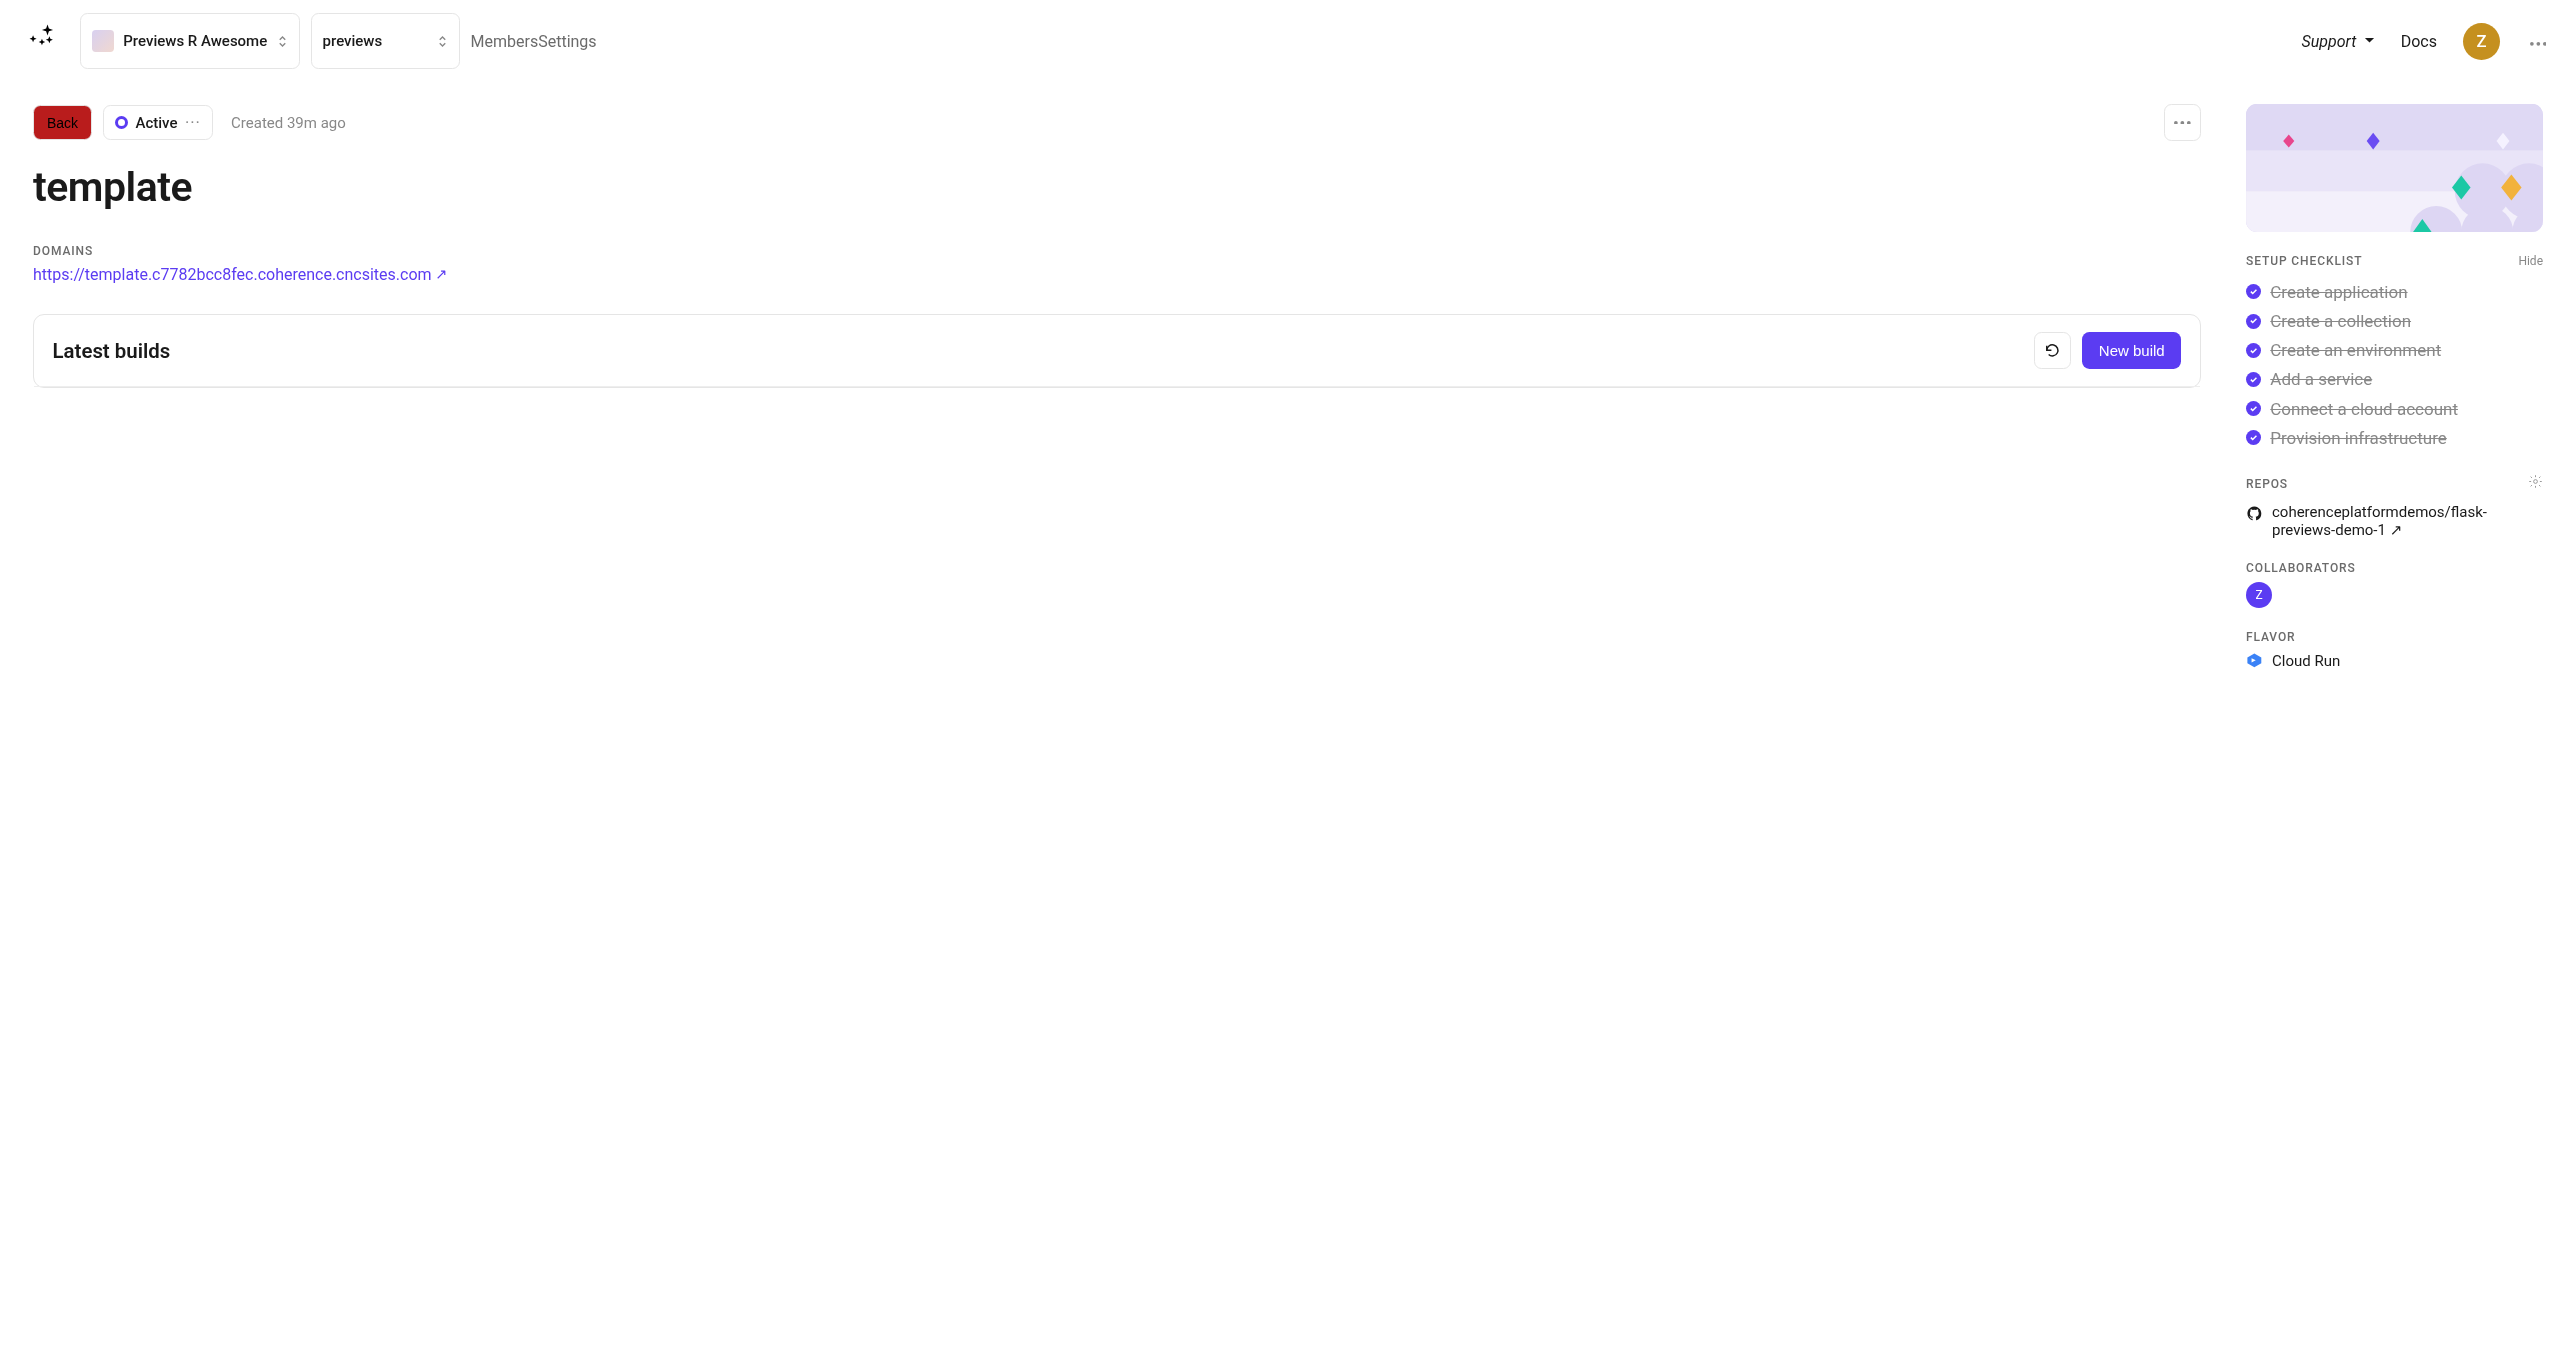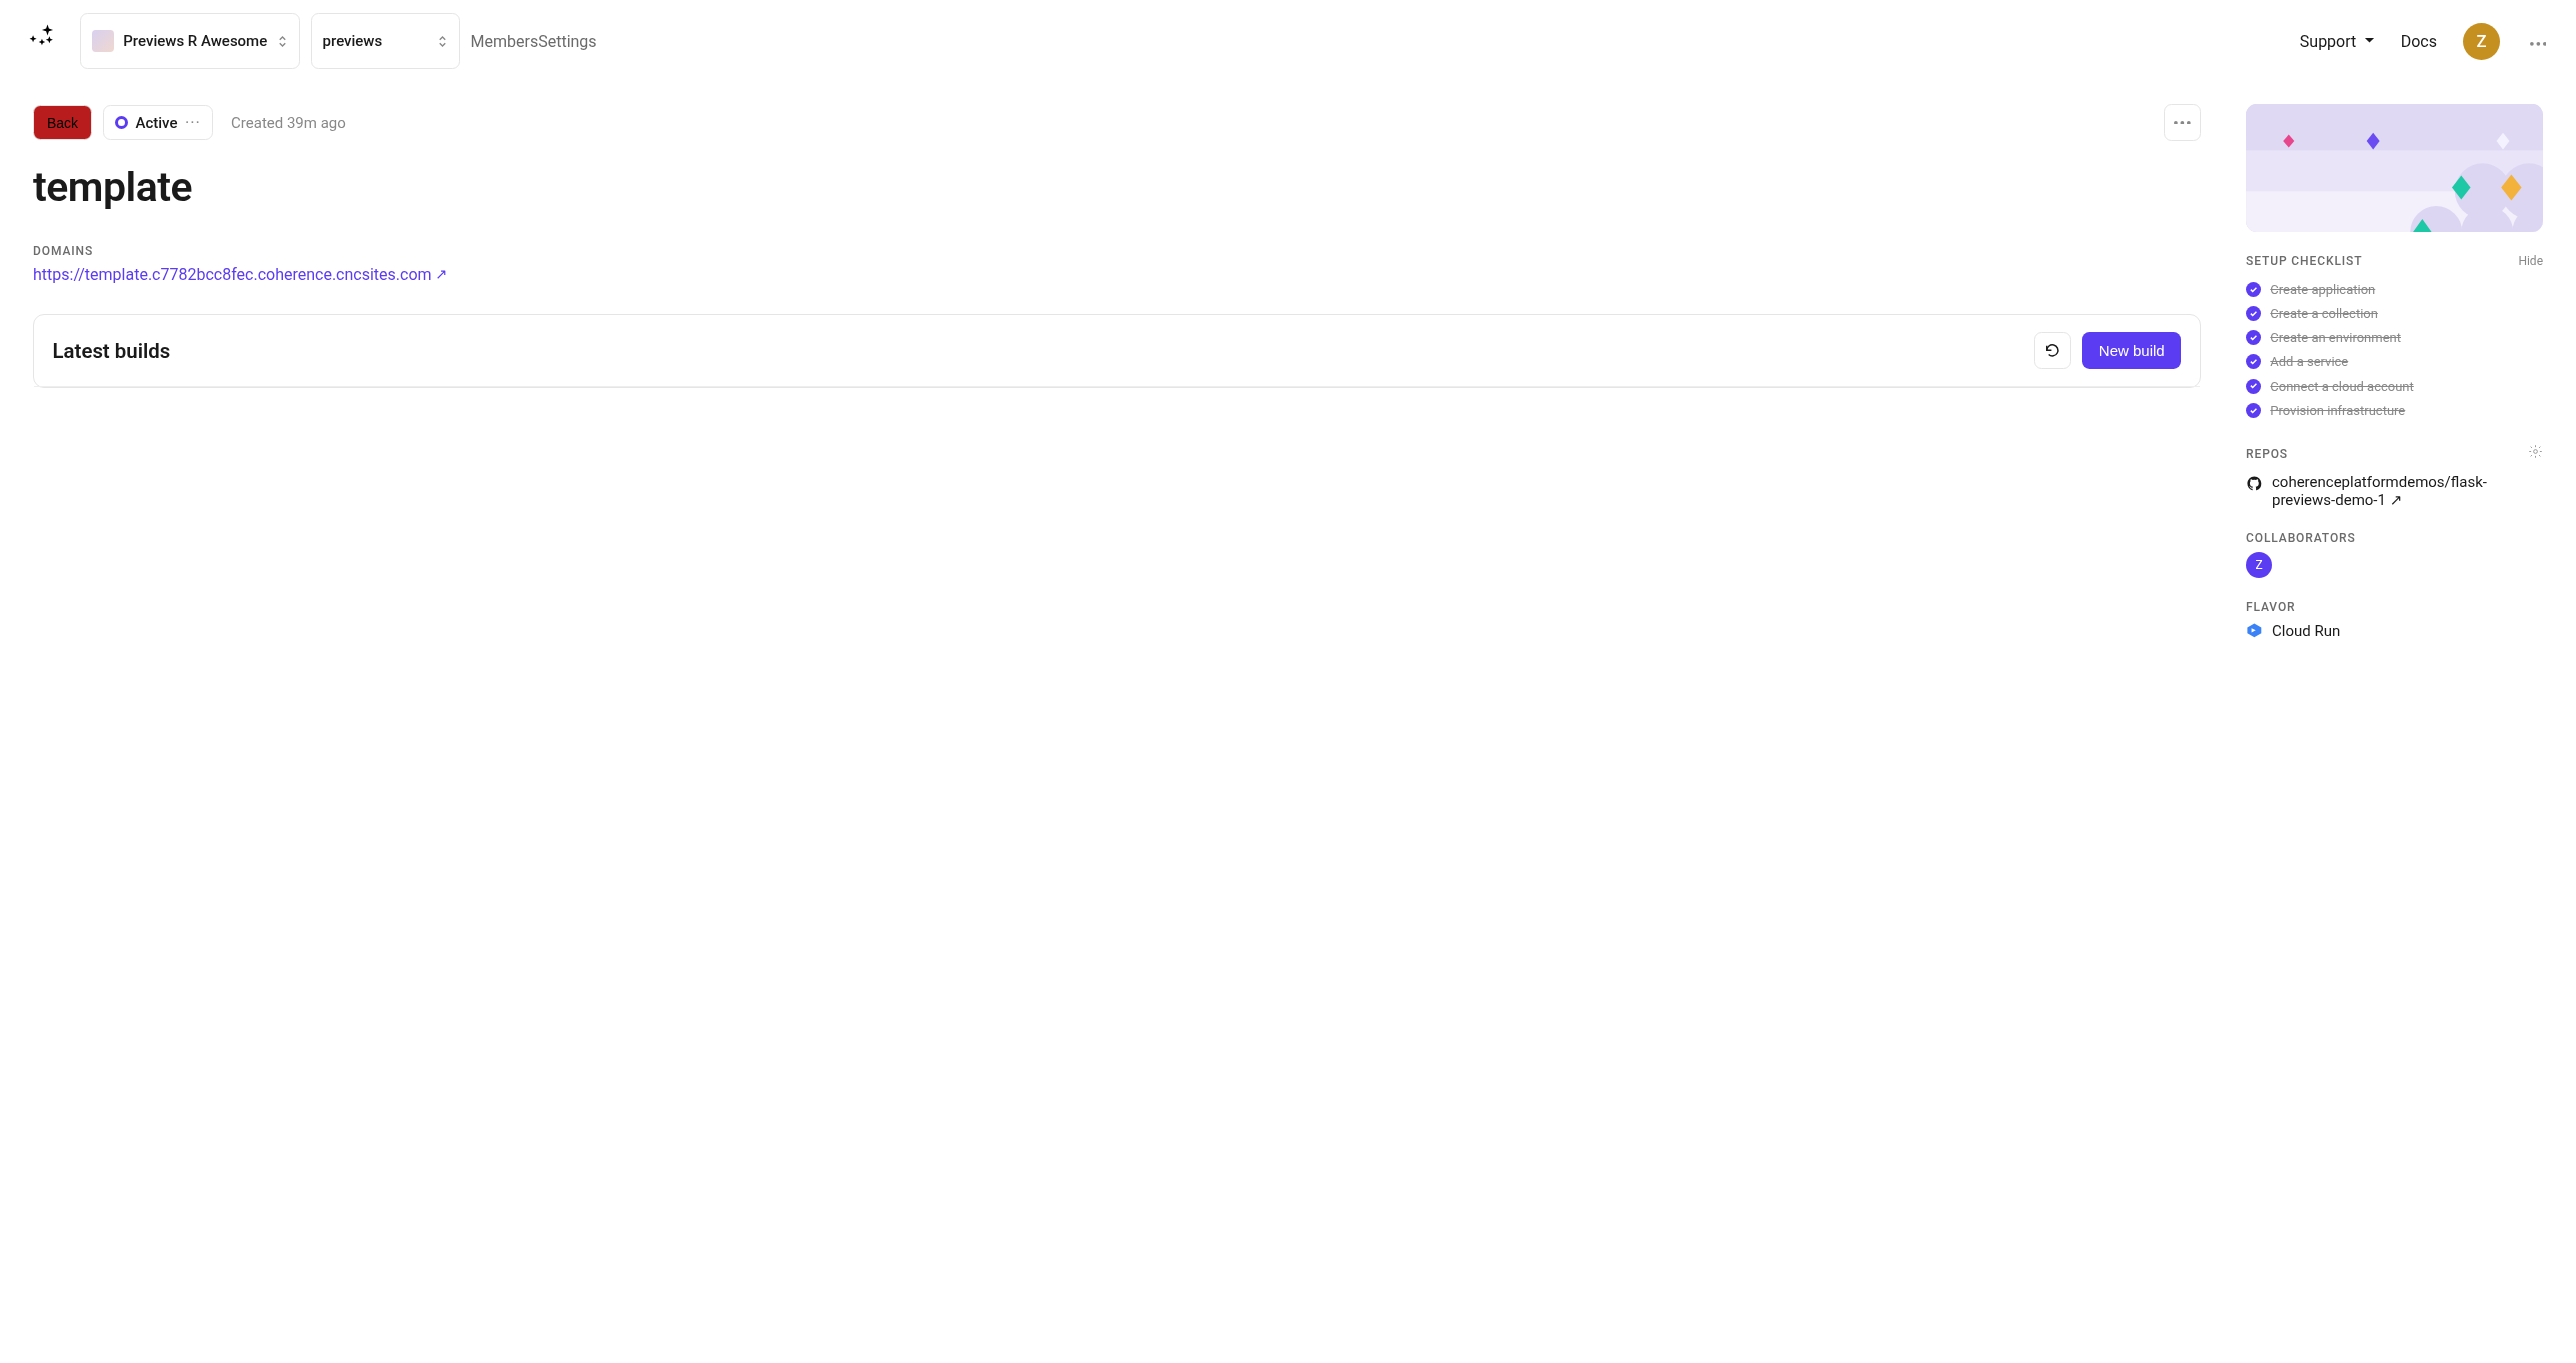--- a/index.html
+++ b/index.html
@@ -36,21 +36,21 @@
 .selector .label { font-weight: 500; }
 .selector .chev {
   display: flex; flex-direction: column; gap: -1.9px; color: #888;
 }
 .nav-links {
   display: flex; 
 }
 .nav-links a { color: #6b6b6b; text-decoration: none; font-size: 16px; }
 .spacer { flex: 1; }
 .header-right { display: flex; align-items: center; gap: 26px; }
-.support { display: flex; align-items: center; gap: 7.4px; color: #1a1a1a; cursor: pointer; font-size: 16px;}
+.support { display: flex; align-items: center; gap: 7.4px; color: #1a1a1a; cursor: pointer; font-size: 16px; font-style: italic;}
 .docs { color: #1a1a1a; text-decoration: none; font-size: 16px;}
 .avatar {
   width: 37px; height: 37px; border-radius: 50%;
   background: #c5901f; color: #fff;
   display: flex; align-items: center; justify-content: center;
   font-weight: 500; font-size: 16.7px;
 }
 .more-icon { cursor: pointer; color: #6b6b6b; padding: 3.7px;}
 
 .content {
@@ -145,21 +145,21 @@
   position: relative; overflow: hidden; margin-bottom: 22px;
 }
 .side-sec-head {
   display: flex; align-items: center; margin-bottom: 9.3px;
 }
 .side-sec-head .section-label { flex: 1; margin: 0; }
 .hide-link { color: #888; cursor: pointer; font-size: 12px;}
 .checklist { list-style: none; }
 .checklist li {
   display: flex; align-items: center; gap: 9.3px;
-  padding: 4.6px 0; color: #888; font-size: 13px;
+  padding: 4.6px 0; color: #888; font-size: 17px;
 }
 .checklist li .chk {
   width: 15px; height: 15px; border-radius: 50%;
   background: #5b3cf2; display: inline-flex;
   align-items: center; justify-content: center;
   flex-shrink: 0;
 }
 .checklist li .txt { text-decoration: line-through; }
 .side-block { margin-top: 22px; }
 .repo-row {

